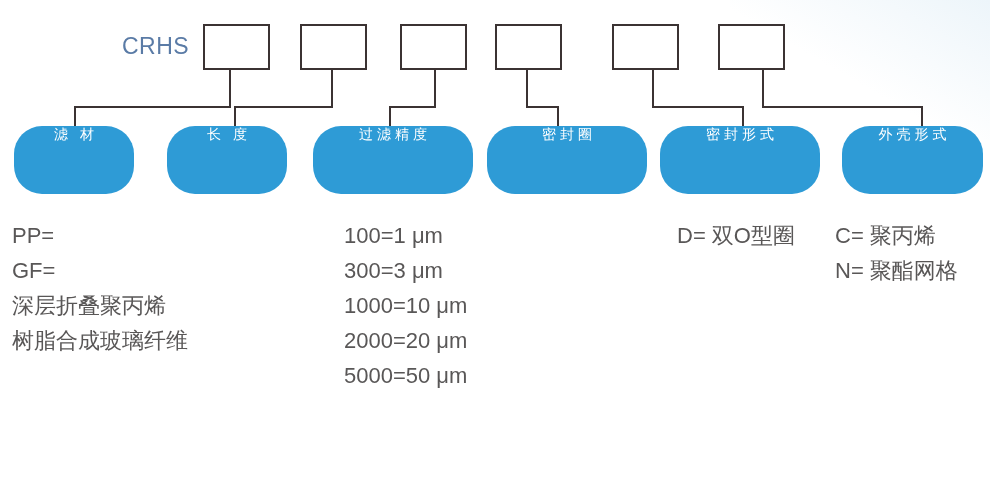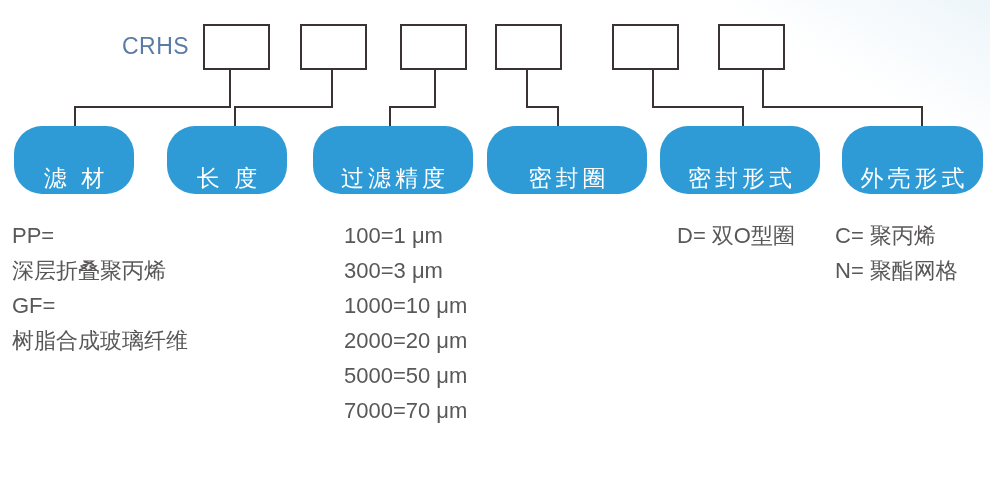--- a/index.html
+++ b/index.html
@@ -57,24 +57,24 @@
     stroke-width: 2;
   }
 
   .pill {
     position: absolute;
     top: 126px;
     height: 68px;
     border-radius: 28px;
     background: var(--accent);
     display: flex;
-    align-items: flex-end;
+    align-items: flex-start;
     justify-content: center;
     color: #ffffff;
-    font-size: 23px;
+    font-size: 14px;
     letter-spacing: 4px;
     text-indent: 4px;
     white-space: nowrap;
   }
 
   .legend-col {
     position: absolute;
     top: 221px;
     color: var(--text);
     font-size: 22px;
@@ -124,33 +124,32 @@
   </div>
   <div class="pill" style="left:660px;width:160px">
     <span>密封形式</span>
   </div>
   <div class="pill" style="left:842px;width:141px">
     <span>外壳形式</span>
   </div>
 
   <div class="legend-col" style="left:12px">
     <div class="row">PP=</div>
+    <div class="row">GF=</div>
     <div class="row">深层折叠聚丙烯</div>
-    <div class="row">GF=</div>
     <div class="row">树脂合成玻璃纤维</div>
   </div>
 
 
   <div class="legend-col" style="left:344px">
     <div class="row">100=1 μm</div>
     <div class="row">300=3 μm</div>
     <div class="row">1000=10 μm</div>
     <div class="row">2000=20 μm</div>
     <div class="row">5000=50 μm</div>
-    <div class="row">7000=70 μm</div>
   </div>
 
 
   <div class="legend-col" style="left:677px">
     <div class="row">D= 双O型圈</div>
   </div>
 
   <div class="legend-col" style="left:835px">
     <div class="row">C= 聚丙烯</div>
     <div class="row">N= 聚酯网格</div>

